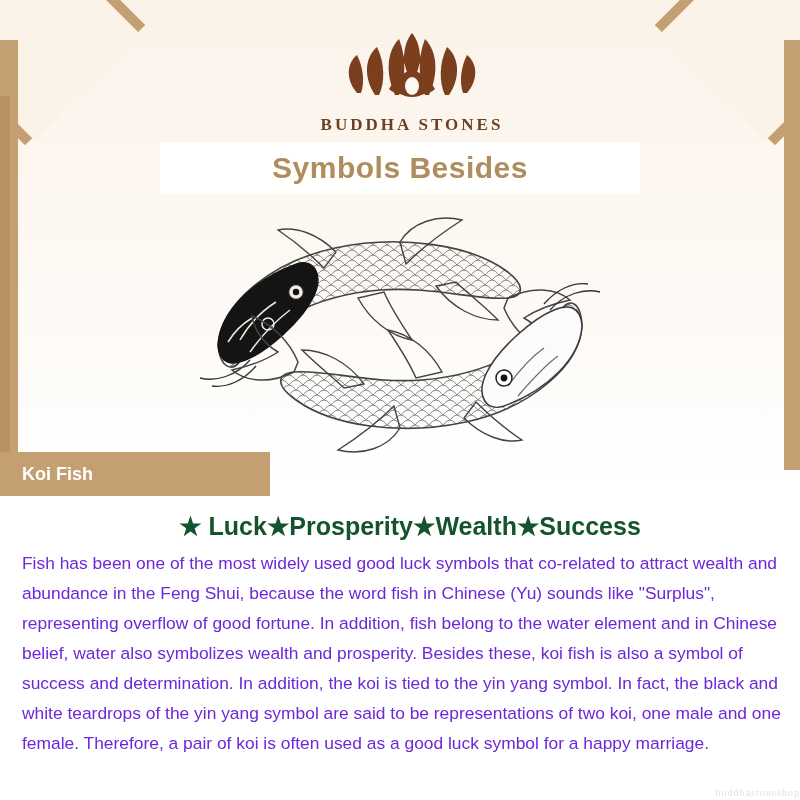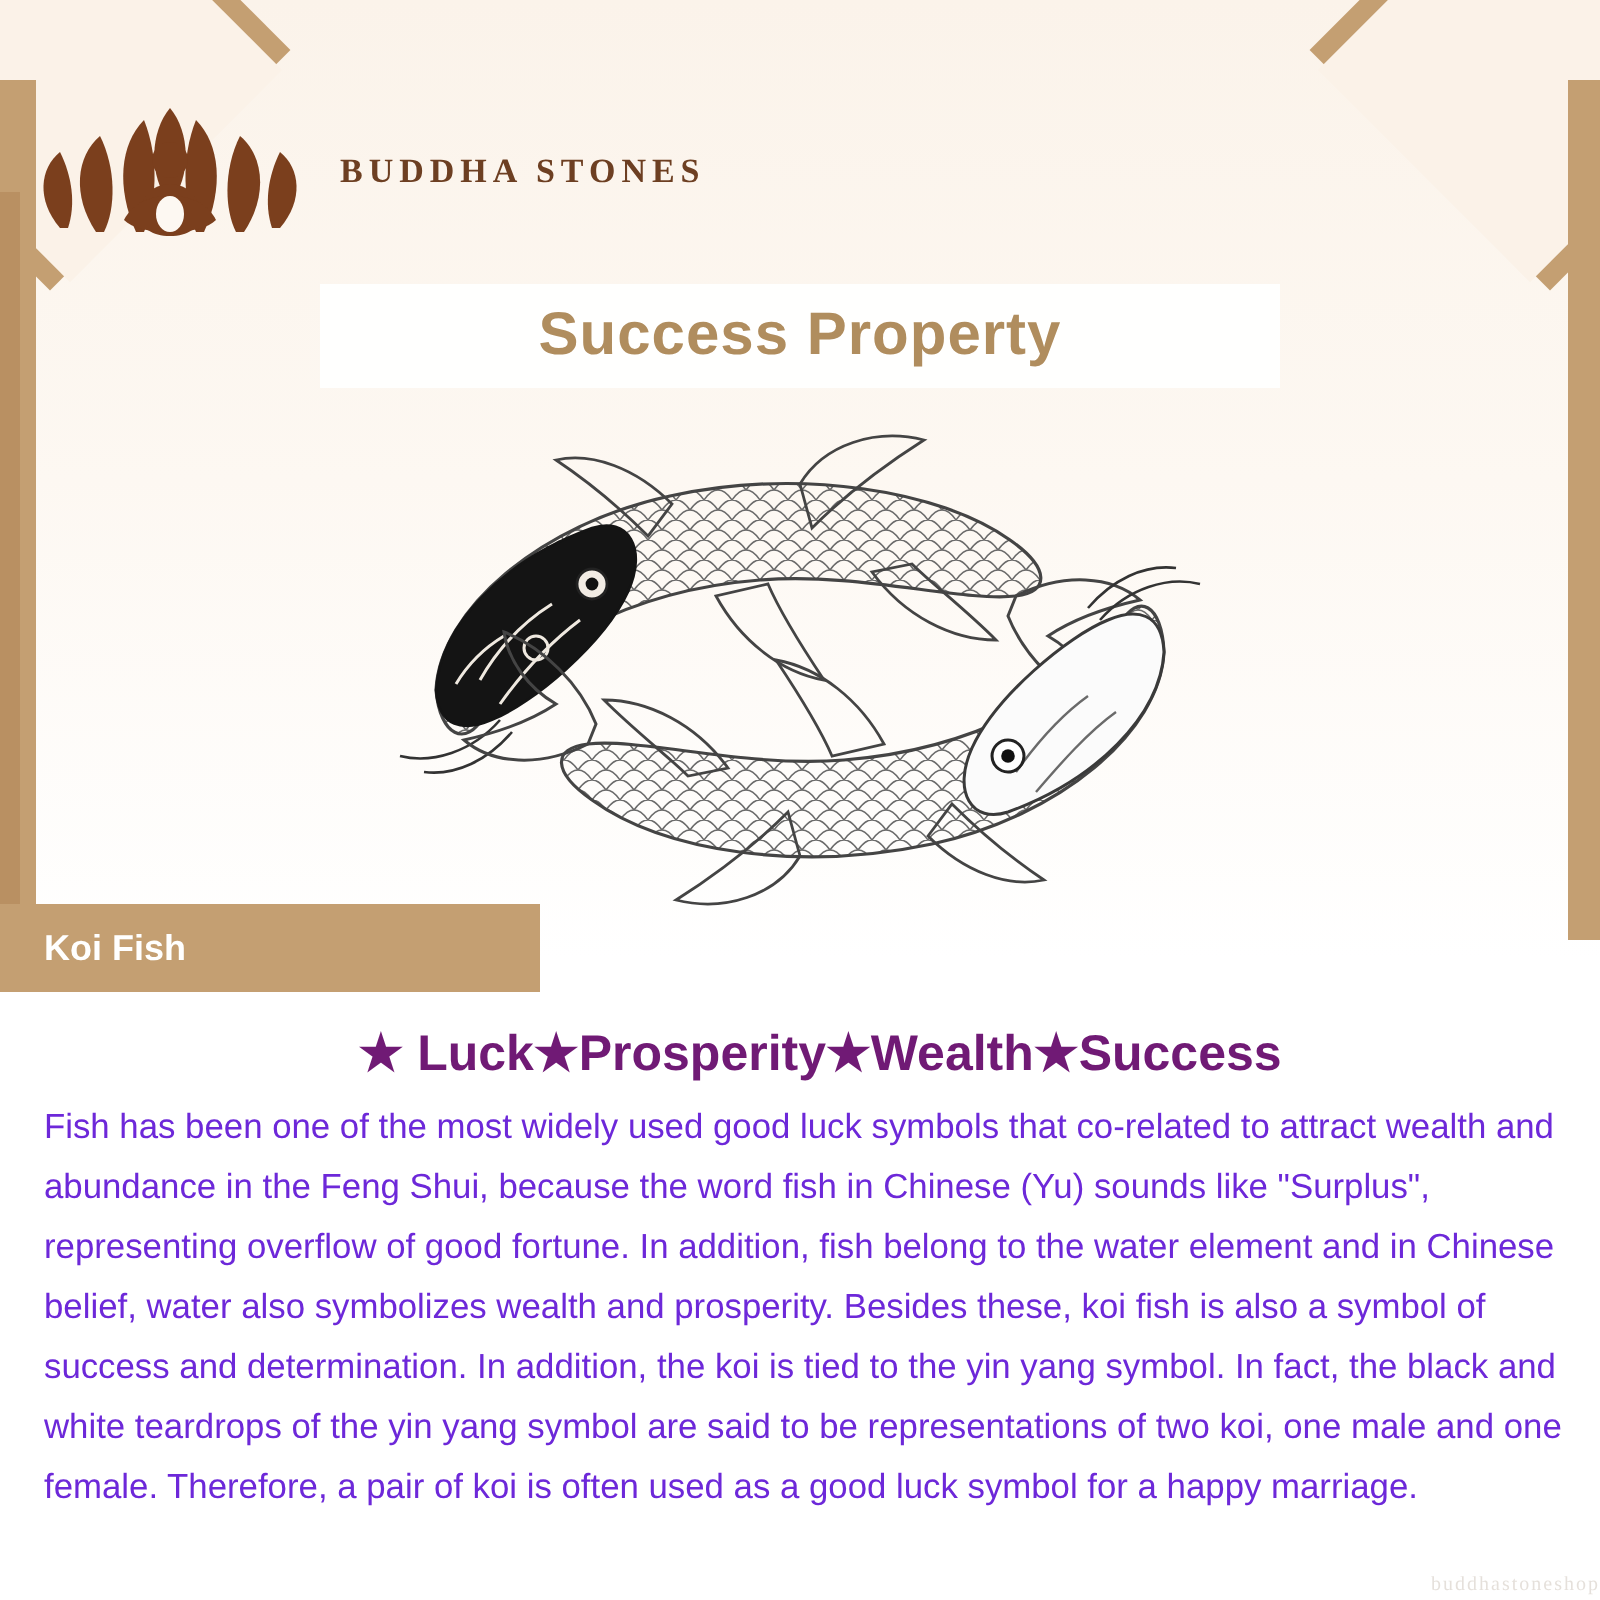--- a/index.html
+++ b/index.html
@@ -56,22 +56,22 @@
     position: absolute; left: 0; top: 96px; width: 10px; height: 360px;
     background: #b99062;
   }
   .right-strip {
     position: absolute; right: 0; top: 40px; width: 16px; height: 430px;
     background: #c49f72;
   }
 
   
   .logo-wrap {
-    position: absolute; left: 0; right: 0; top: 36px;
-    display: flex; align-items: center;
+    position: absolute; left: 0; right: 0; top: 15px;
+    display: flex; flex-direction: column; align-items: center; padding-left: 24px;
   }
   .logo-mark { width: 170px; height: 96px; }
   .logo-text {
     margin-top: 4px;
     font-family: "Liberation Serif", serif;
     font-size: 17px;
     letter-spacing: 3px;
     color: #6d3f22;
     font-weight: 700;
   }
@@ -114,21 +114,21 @@
     border-right: 30px solid transparent;
   }
 
   
   .keywords {
     position: absolute; left: 0; right: 0; top: 512px;
     text-align: center;
     font-family: "Liberation Sans", sans-serif;
     font-weight: bold;
     font-size: 25px;
-    color: #701a75;
+    color: #14532d;
     white-space: nowrap;
     margin-left: 20px;
   }
 
   
   .body-text {
     position: absolute; left: 22px; right: 18px; top: 548px;
     font-family: "Liberation Sans", sans-serif;
     font-size: 17.4px;
     line-height: 30px;
@@ -182,21 +182,21 @@
         <path d="M62 74 C66 66 74 62 85 62 C96 62 104 66 108 74 C104 78 96 80 85 80 C74 80 66 78 62 74 Z"></path>
       </g>
       <g fill="#fdf8f2">
         <ellipse cx="85" cy="71" rx="7" ry="9"></ellipse>
       </g>
     </svg>
     <div class="logo-text">BUDDHA STONES</div>
   </div>
 
   <div class="title-banner">
-    <div class="title">Success Property</div>
+    <div class="title">Symbols Besides</div>
   </div>
 
   <div class="koi-area">
     <svg viewBox="0 0 600 270">
       <defs>
         <pattern id="scales" width="14" height="10" patternUnits="userSpaceOnUse">
           <path d="M0 10 Q7 0 14 10" fill="none" stroke="#6a6a6a" stroke-width="0.8"></path>
           <path d="M-7 5 Q0 -5 7 5" fill="none" stroke="#6a6a6a" stroke-width="0.8"></path>
           <path d="M7 5 Q14 -5 21 5" fill="none" stroke="#6a6a6a" stroke-width="0.8"></path>
         </pattern>

